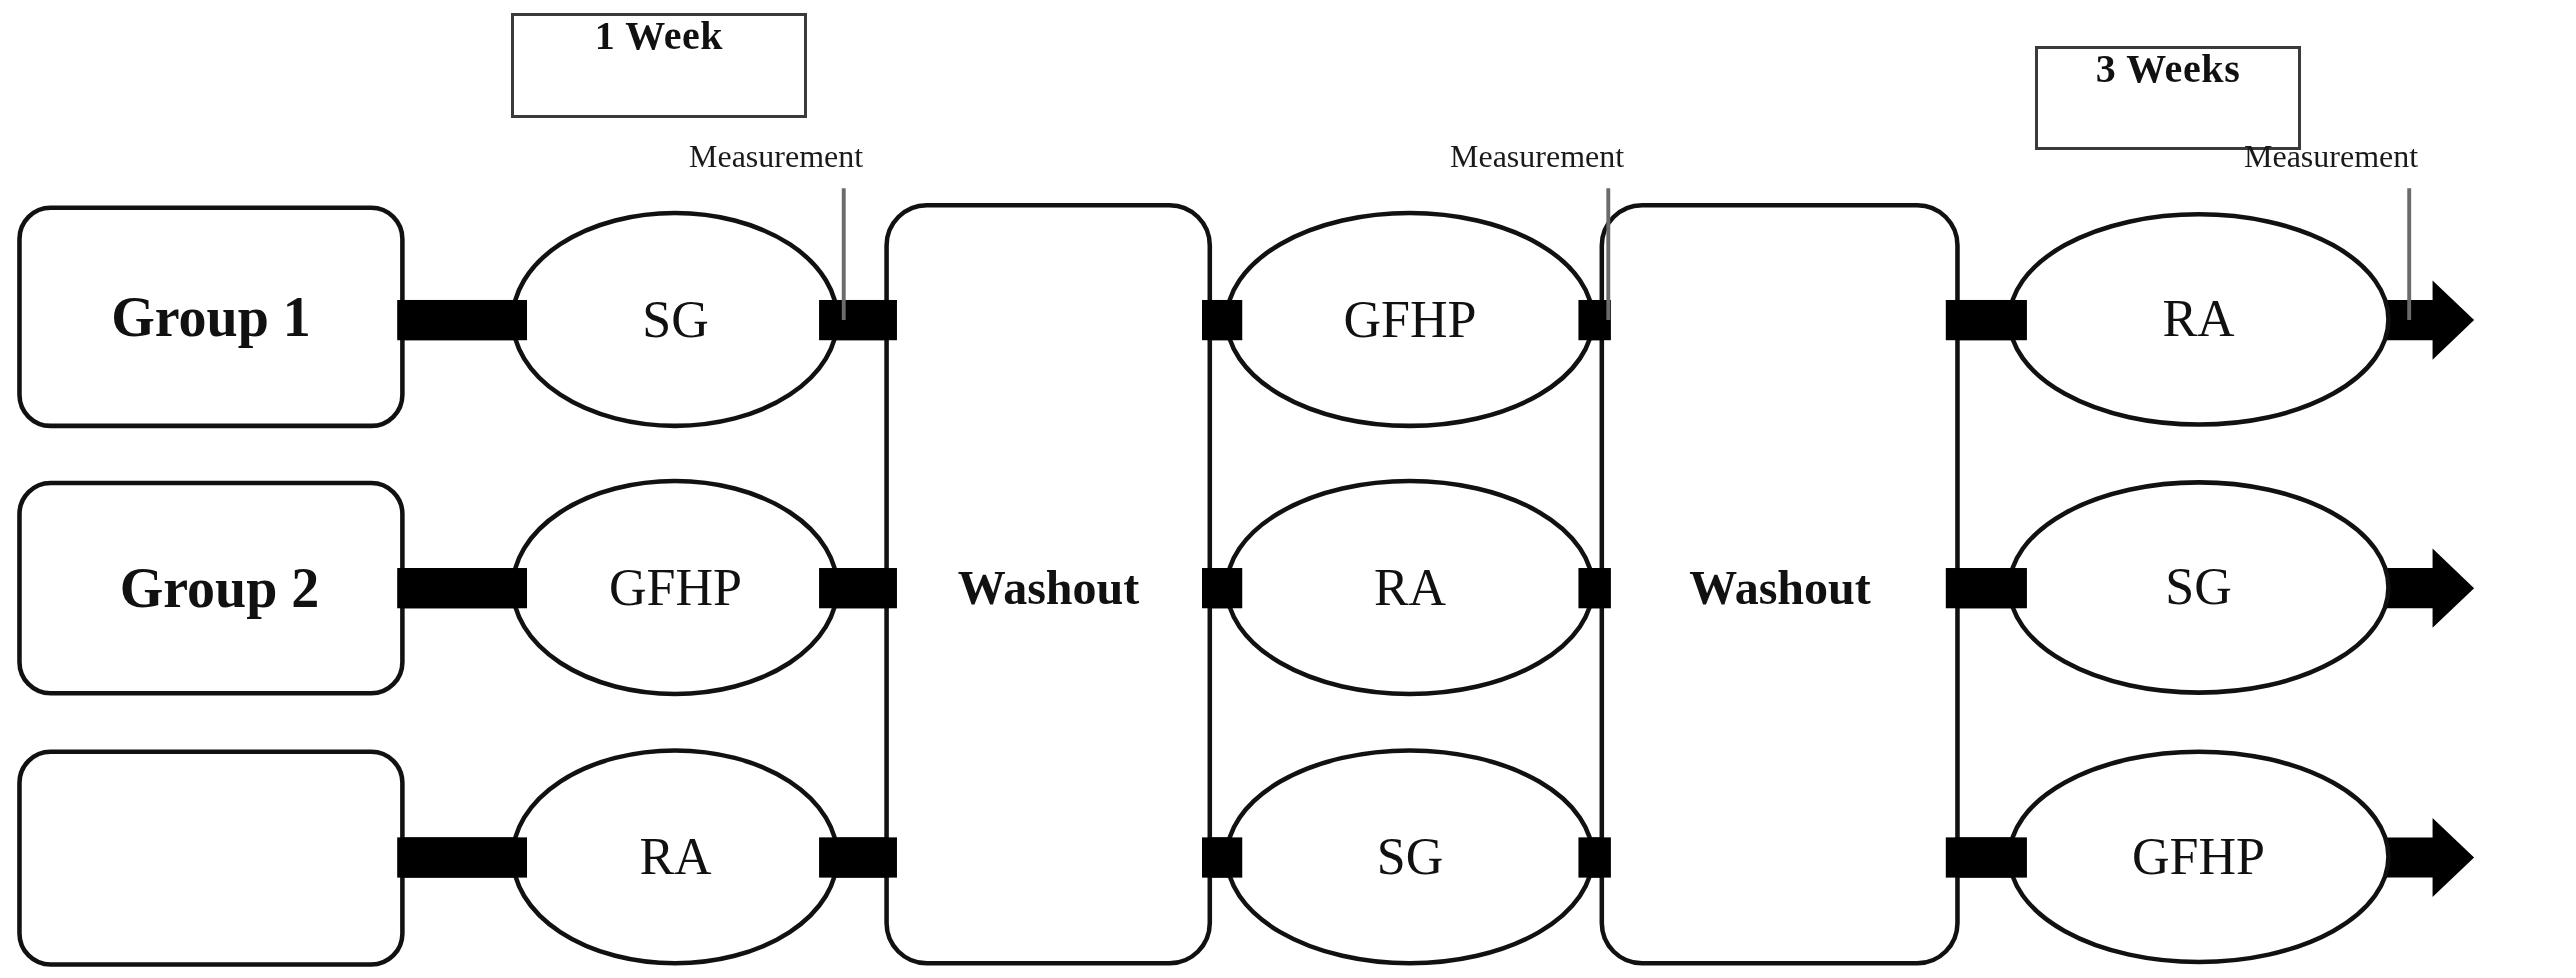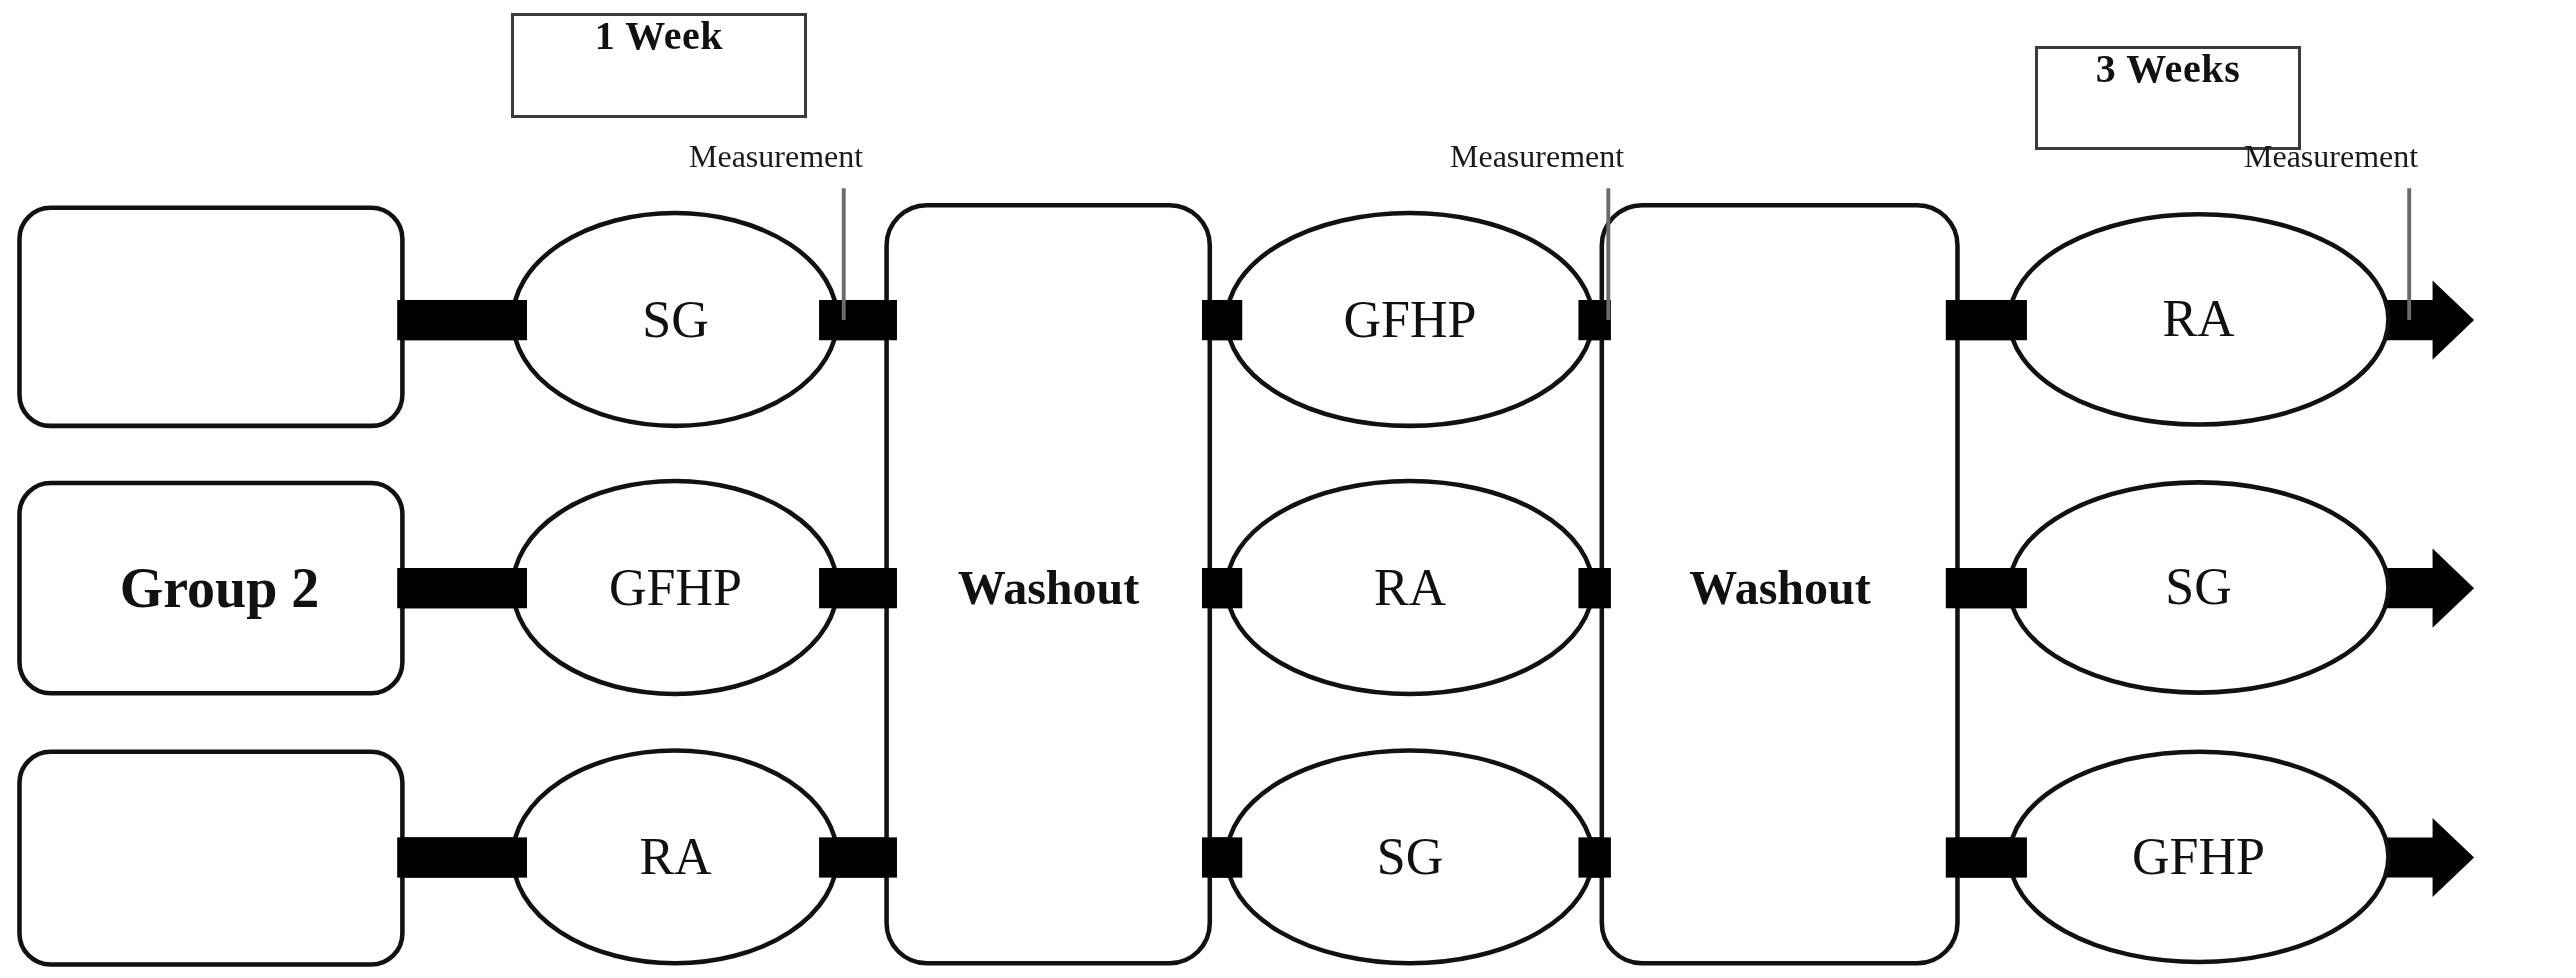--- a/index.html
+++ b/index.html
@@ -160,20 +160,21 @@
   <div class="period-box" style="left:2035px;top:13px;width:266px;height:104px;margin-top:33px;">
     <span>3 Weeks</span>
   </div>
 
   <div class="measure-label" style="left:689px;top:140px;">Measurement</div>
 
   <div class="measure-label" style="left:1450px;top:140px;">Measurement</div>
 
   <div class="measure-label" style="left:2244px;top:140px;">Measurement</div>
 
+  <div class="group-label" style="left:19.5px;top:208px;width:383px;height:218px;">Group 1</div>
 
   <div class="group-label" style="left:28px;top:483px;width:383px;height:210px;">Group 2</div>
 
 
   <div class="node-label" style="left:513px;top:213px;width:325px;height:213px;">SG</div>
   <div class="node-label" style="left:1227px;top:213px;width:366px;height:213px;">GFHP</div>
   <div class="node-label" style="left:2009px;top:214px;width:379px;height:210px;">RA</div>
 
   <div class="node-label" style="left:513px;top:481px;width:325px;height:213px;">GFHP</div>
   <div class="node-label" style="left:1227px;top:481px;width:366px;height:213px;">RA</div>

